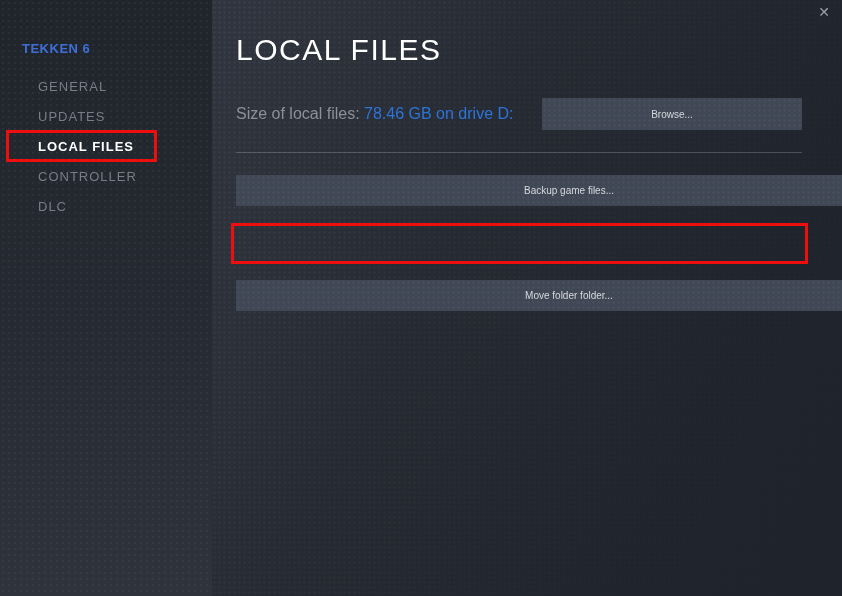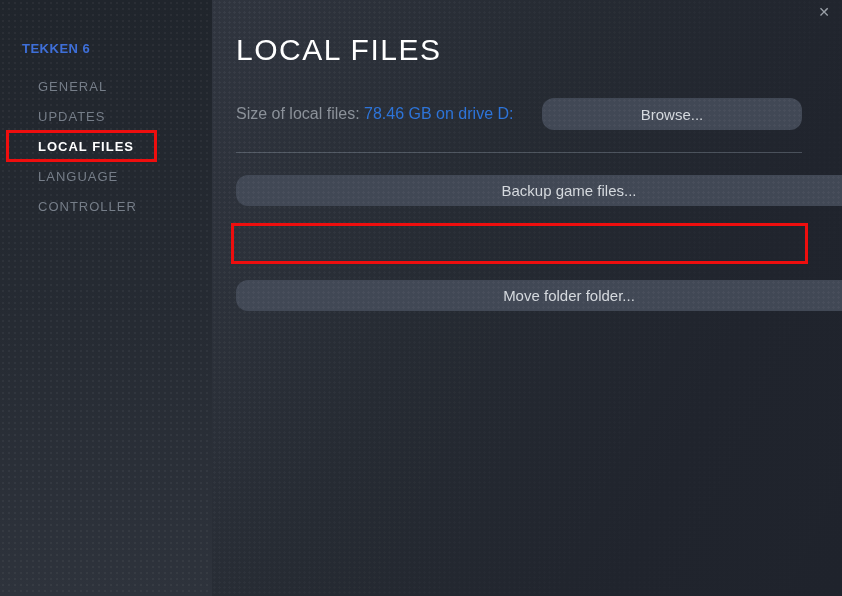--- a/index.html
+++ b/index.html
@@ -104,27 +104,27 @@
   }
   .size-value {
     color: var(--link-blue, #2d74d9);
     text-align: center;
   }
 
   .btn {
     display: block;
     box-sizing: border-box;
     border: none;
-    border-radius: 12px;
+    border-radius: 0;
     background:
       radial-gradient(rgba(255,255,255,0.035) 1px, transparent 1.3px) 0 0 / 5px 5px,
       var(--button-bg, #414855);
     color: #d5d9de;
     font-family: "Liberation Sans", "DejaVu Sans", sans-serif;
-    font-size: 15px;
+    font-size: 10px;
     text-align: center;
     cursor: pointer;
   }
   .browse-btn {
     position: absolute;
     right: 0; top: 0;
     width: 260px; height: 32px;
   }
   .divider {
     position: absolute;
@@ -162,22 +162,22 @@
 
 <div class="window">
 
   <aside class="sidebar">
     <div class="dots"></div>
     <div class="game-title">TEKKEN 6</div>
     <nav class="side-nav">
       <div class="side-item">GENERAL</div>
       <div class="side-item">UPDATES</div>
       <div class="side-item active">LOCAL FILES</div>
-      <div class="side-item">LANGUAGE</div>
       <div class="side-item">CONTROLLER</div>
+      <div class="side-item">DLC</div>
     </nav>
     <div class="annotation-box annotation-local-files"></div>
   </aside>
 
   <main class="content">
     <div class="dots"></div>
 
     <div class="close-btn">✕</div>
 
     <h1 class="page-title">LOCAL FILES</h1>

